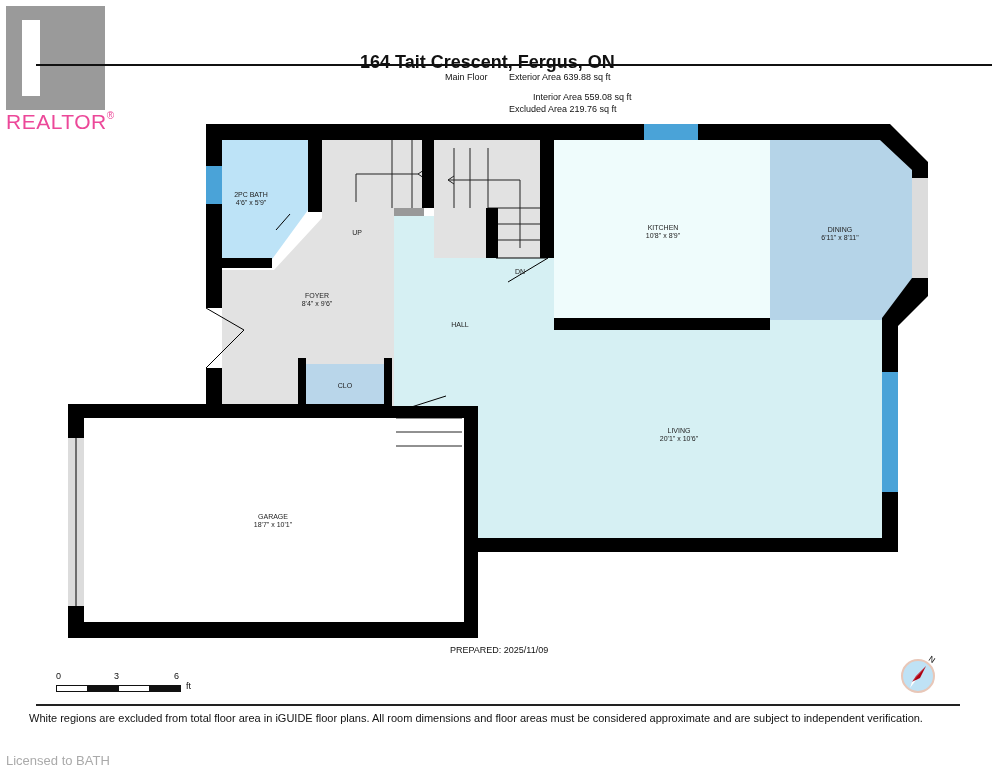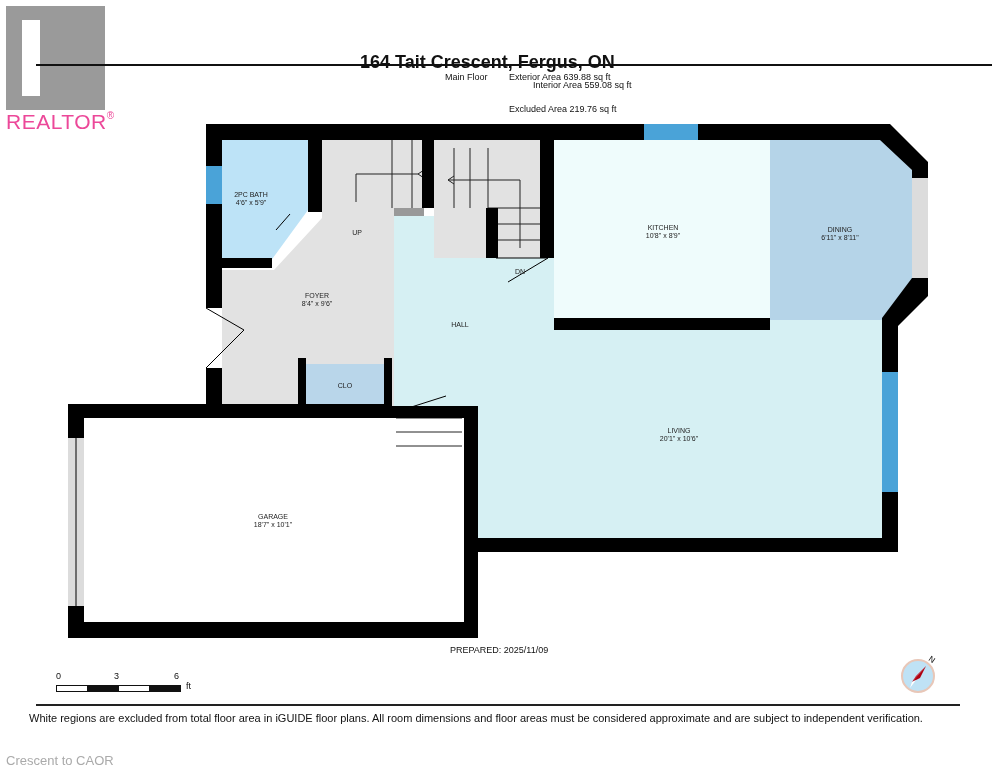--- a/index.html
+++ b/index.html
@@ -29,21 +29,21 @@
   <div class="bar" style="left:16px;top:14px;width:18px;height:76px;"></div>
   <div class="bar" style="left:38px;top:14px;width:14px;height:18px;background:transparent;"></div>
 </div>
 <div class="logo-text"><span>REALTOR</span><sup>®</sup></div>
 
 <div class="title">164 Tait Crescent, Fergus, ON</div>
 <div class="topline"></div>
 
 <div class="area-label">Main Floor</div>
 <div class="area-line" style="top:72px;">Exterior Area 639.88 sq ft</div>
-<div class="area-line" style="top:80px;padding-left:24px;">Interior Area 559.08 sq ft</div>
+<div class="area-line" style="top:92px;padding-left:24px;">Interior Area 559.08 sq ft</div>
 <div class="area-line" style="top:104px;">Excluded Area 219.76 sq ft</div>
 
 <svg class="plan" width="995" height="768">
 
   <polygon points="222,140 308,140 308,210 270,262 222,262" fill="#bde3f7"></polygon>
   <polygon points="222,270 274,270 322,218 322,140 394,140 394,406 222,406" fill="#e2e2e2"></polygon>
   <rect x="394" y="216" width="160" height="190" fill="#d6f0f3"></rect>
   <rect x="394" y="320" width="488" height="218" fill="#d6f0f3"></rect>
   <rect x="554" y="140" width="216" height="180" fill="#effcfc"></rect>
   <polygon points="770,140 884,140 912,170 912,286 882,320 770,320" fill="#b5d4e8"></polygon>
@@ -153,13 +153,13 @@
   <div class="scale-bar" style="left:0;width:30px;background:#fff;"></div>
   <div class="scale-bar" style="left:31px;width:30px;background:#111;"></div>
   <div class="scale-bar" style="left:62px;width:30px;background:#fff;"></div>
   <div class="scale-bar" style="left:93px;width:30px;background:#111;"></div>
   <span class="scale-num" style="left:130px;top:10px;">ft</span>
 </div>
 
 <div class="prepared">PREPARED: 2025/11/09</div>
 <div class="botline"></div>
 <div class="disclaimer">White regions are excluded from total floor area in iGUIDE floor plans. All room dimensions and floor areas must be considered approximate and are subject to independent verification.</div>
-<div class="licensed">Crescent to CAOR</div>
+<div class="licensed">Licensed to BATH</div>
 
 </body></html>

